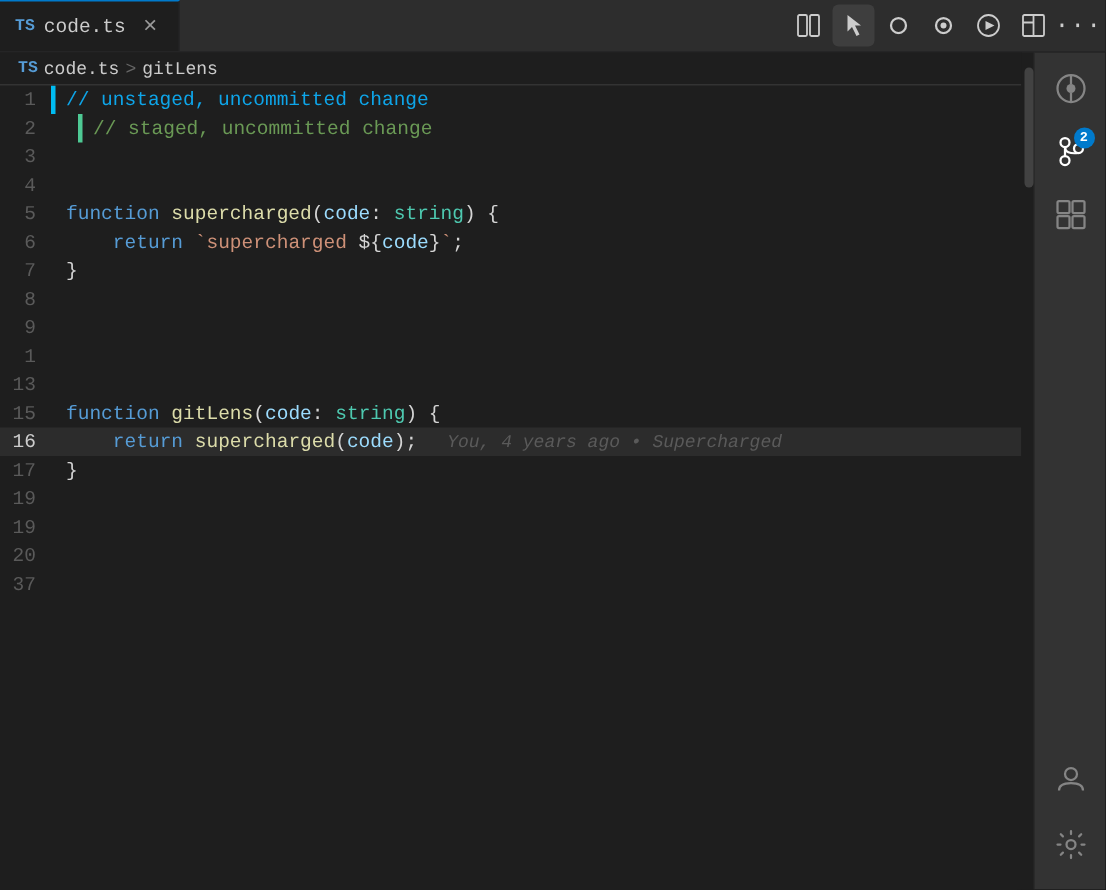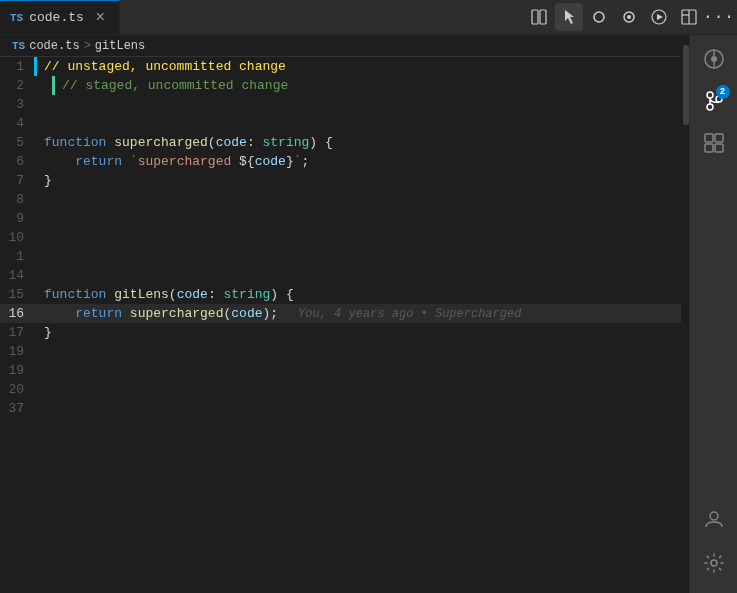--- a/index.html
+++ b/index.html
@@ -289,32 +289,31 @@
   <div class="editor-area">
     <div class="breadcrumb">
       <span class="tab-icon" style="color:#569cd6; font-size:11px; font-weight:bold;">TS</span>
       <span class="breadcrumb-item">code.ts</span>
       <span class="breadcrumb-sep">&gt;</span>
       <span class="breadcrumb-item">gitLens</span>
     </div>
 
     <div class="code-editor">
       <div class="code-lines" id="code-lines-container">
-      <div class="code-line"><span class="line-number">1</span><span class="line-content" style="position: relative;"><span class="git-decor git-unstaged"></span><span style="color: #fde047;">// unstaged, uncommitted change</span></span></div>
+      <div class="code-line"><span class="line-number">1</span><span class="line-content" style="position: relative;"><span class="git-decor git-unstaged"></span><span style="color: #0ea5e9;">// unstaged, uncommitted change</span></span></div>
           <div class="code-line"><span class="line-number">2</span><span class="line-content" style="position: relative; margin-left: 18px;"><span class="git-decor git-staged"></span><span style="color: rgb(106, 153, 85);">// staged, uncommitted change</span></span></div>
           <div class="code-line"><span class="line-number">3</span><span class="line-content" style="position: relative;"></span></div>
           <div class="code-line"><span class="line-number">4</span><span class="line-content" style="position: relative;"></span></div>
           <div class="code-line"><span class="line-number">5</span><span class="line-content" style="position: relative;"><span style="color: rgb(86, 156, 214);">function</span><span style="color: rgb(212, 212, 212);"> </span><span style="color: rgb(220, 220, 170);">supercharged</span><span style="color: rgb(212, 212, 212);">(</span><span style="color: rgb(156, 220, 254);">code</span><span style="color: rgb(212, 212, 212);">: </span><span style="color: rgb(78, 201, 176);">string</span><span style="color: rgb(212, 212, 212);">) {</span></span></div>
           <div class="code-line"><span class="line-number">6</span><span class="line-content" style="position: relative;"><span style="color: rgb(212, 212, 212);">    </span><span style="color: rgb(86, 156, 214);">return</span><span style="color: rgb(212, 212, 212);"> </span><span style="color: rgb(206, 145, 120);">`supercharged </span><span style="color: rgb(212, 212, 212);">${</span><span style="color: rgb(156, 220, 254);">code</span><span style="color: rgb(212, 212, 212);">}</span><span style="color: rgb(206, 145, 120);">`</span><span style="color: rgb(212, 212, 212);">;</span></span></div>
           <div class="code-line"><span class="line-number">7</span><span class="line-content" style="position: relative;"><span style="color: rgb(212, 212, 212);">}</span></span></div>
           <div class="code-line"><span class="line-number">8</span><span class="line-content" style="position: relative;"></span></div>
           <div class="code-line"><span class="line-number">9</span><span class="line-content" style="position: relative;"></span></div>
-          <div class="code-line"><span class="line-number">10</span><span class="line-content" style="position: relative;"></span></div>
           <div class="code-line"><span class="line-number">1</span><span class="line-content" style="position: relative;"></span></div>
-          <div class="code-line"><span class="line-number">14</span><span class="line-content" style="position: relative;"></span></div>
+          <div class="code-line"><span class="line-number">13</span><span class="line-content" style="position: relative;"></span></div>
           <div class="code-line"><span class="line-number">15</span><span class="line-content" style="position: relative;"><span style="color: rgb(86, 156, 214);">function</span><span style="color: rgb(212, 212, 212);"> </span><span style="color: rgb(220, 220, 170);">gitLens</span><span style="color: rgb(212, 212, 212);">(</span><span style="color: rgb(156, 220, 254);">code</span><span style="color: rgb(212, 212, 212);">: </span><span style="color: rgb(78, 201, 176);">string</span><span style="color: rgb(212, 212, 212);">) {</span></span></div>
           <div class="code-line active-line"><span class="line-number">16</span><span class="line-content" style="position: relative;"><span style="color: rgb(212, 212, 212);">    </span><span style="color: rgb(86, 156, 214);">return</span><span style="color: rgb(212, 212, 212);"> </span><span style="color: rgb(220, 220, 170);">supercharged</span><span style="color: rgb(212, 212, 212);">(</span><span style="color: rgb(156, 220, 254);">code</span><span style="color: rgb(212, 212, 212);">);</span><span class="inline-blame">You, 4 years ago • Supercharged</span></span></div>
           <div class="code-line"><span class="line-number">17</span><span class="line-content" style="position: relative;"><span style="color: rgb(212, 212, 212);">}</span></span></div>
           <div class="code-line"><span class="line-number">19</span><span class="line-content" style="position: relative;"></span></div>
           <div class="code-line"><span class="line-number">19</span><span class="line-content" style="position: relative;"></span></div>
           <div class="code-line"><span class="line-number">20</span><span class="line-content" style="position: relative;"></span></div>
           <div class="code-line"><span class="line-number">37</span><span class="line-content" style="position: relative;"></span></div>
         </div>
     </div>
   </div>

